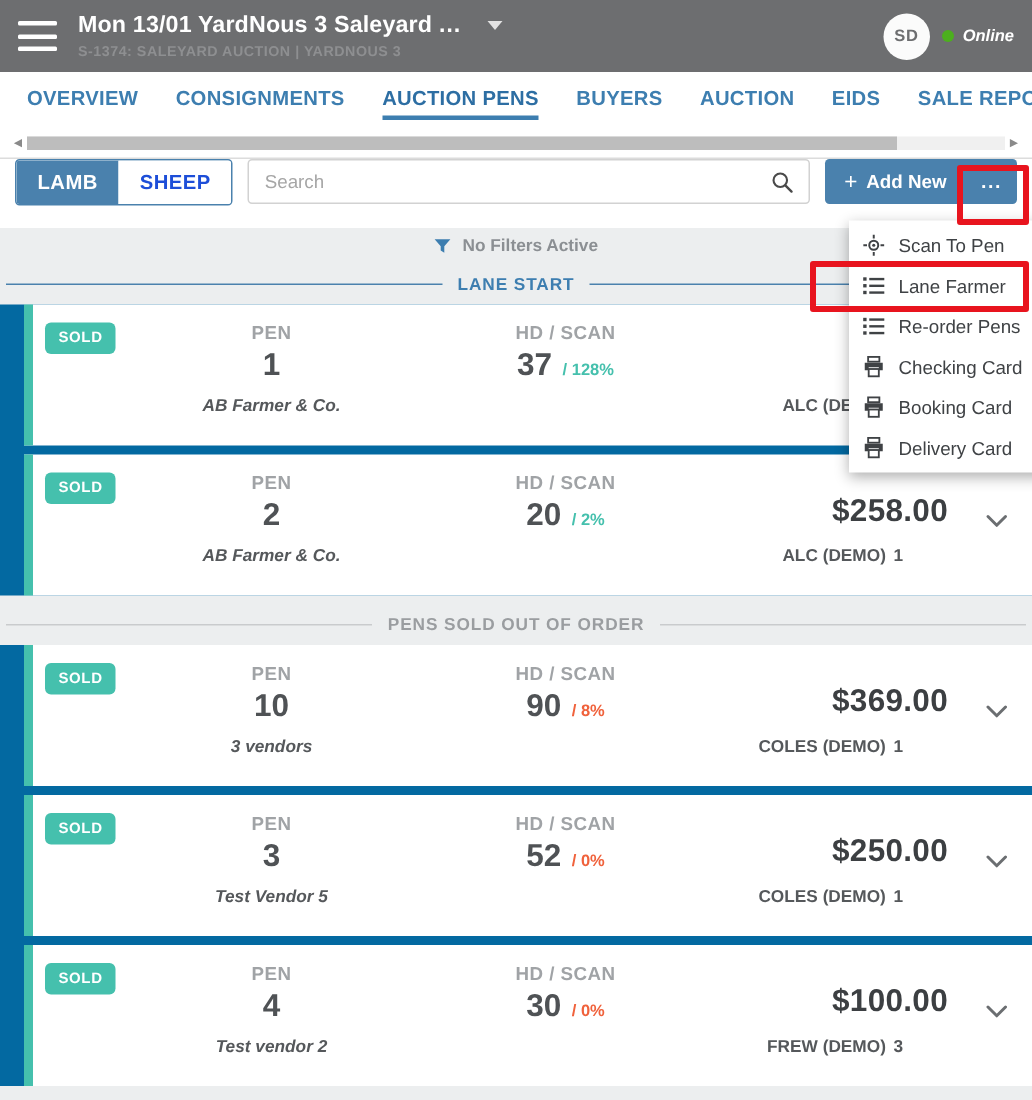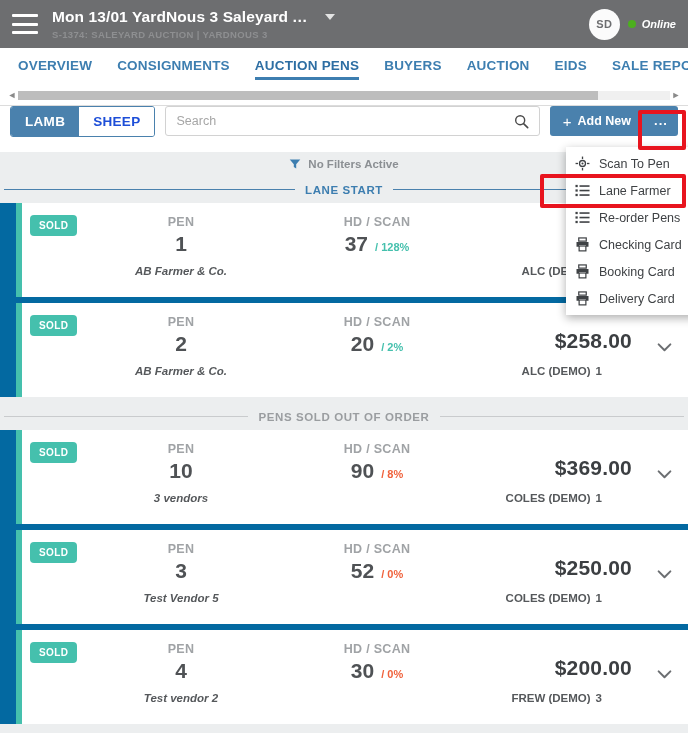--- a/index.html
+++ b/index.html
@@ -330,21 +330,21 @@
             <div class="col-value">4</div>
           </div>
           <div class="col-hd">
             <div class="col-label">HD / SCAN</div>
             <div class="hd-line">
               <span class="col-value" style="margin-top:0">30</span>
               <span class="pct bad">/ 0%</span>
             </div>
           </div>
           <div class="col-price">
-            <div class="price-txt">$200.00</div>
+            <div class="price-txt">$100.00</div>
           </div>
           <div class="vendor">Test vendor 2</div>
           <div class="buyer"><span>FREW (DEMO)</span><span class="bq">3</span></div>
           <svg class="chev" viewBox="0 0 16 10">
             <polyline points="1.5,1.5 8,8 14.5,1.5" fill="none" stroke="#6b6e71" stroke-width="2.2" stroke-linecap="round" stroke-linejoin="round"></polyline>
           </svg>
         </div>
       </div>
     </div>
 

